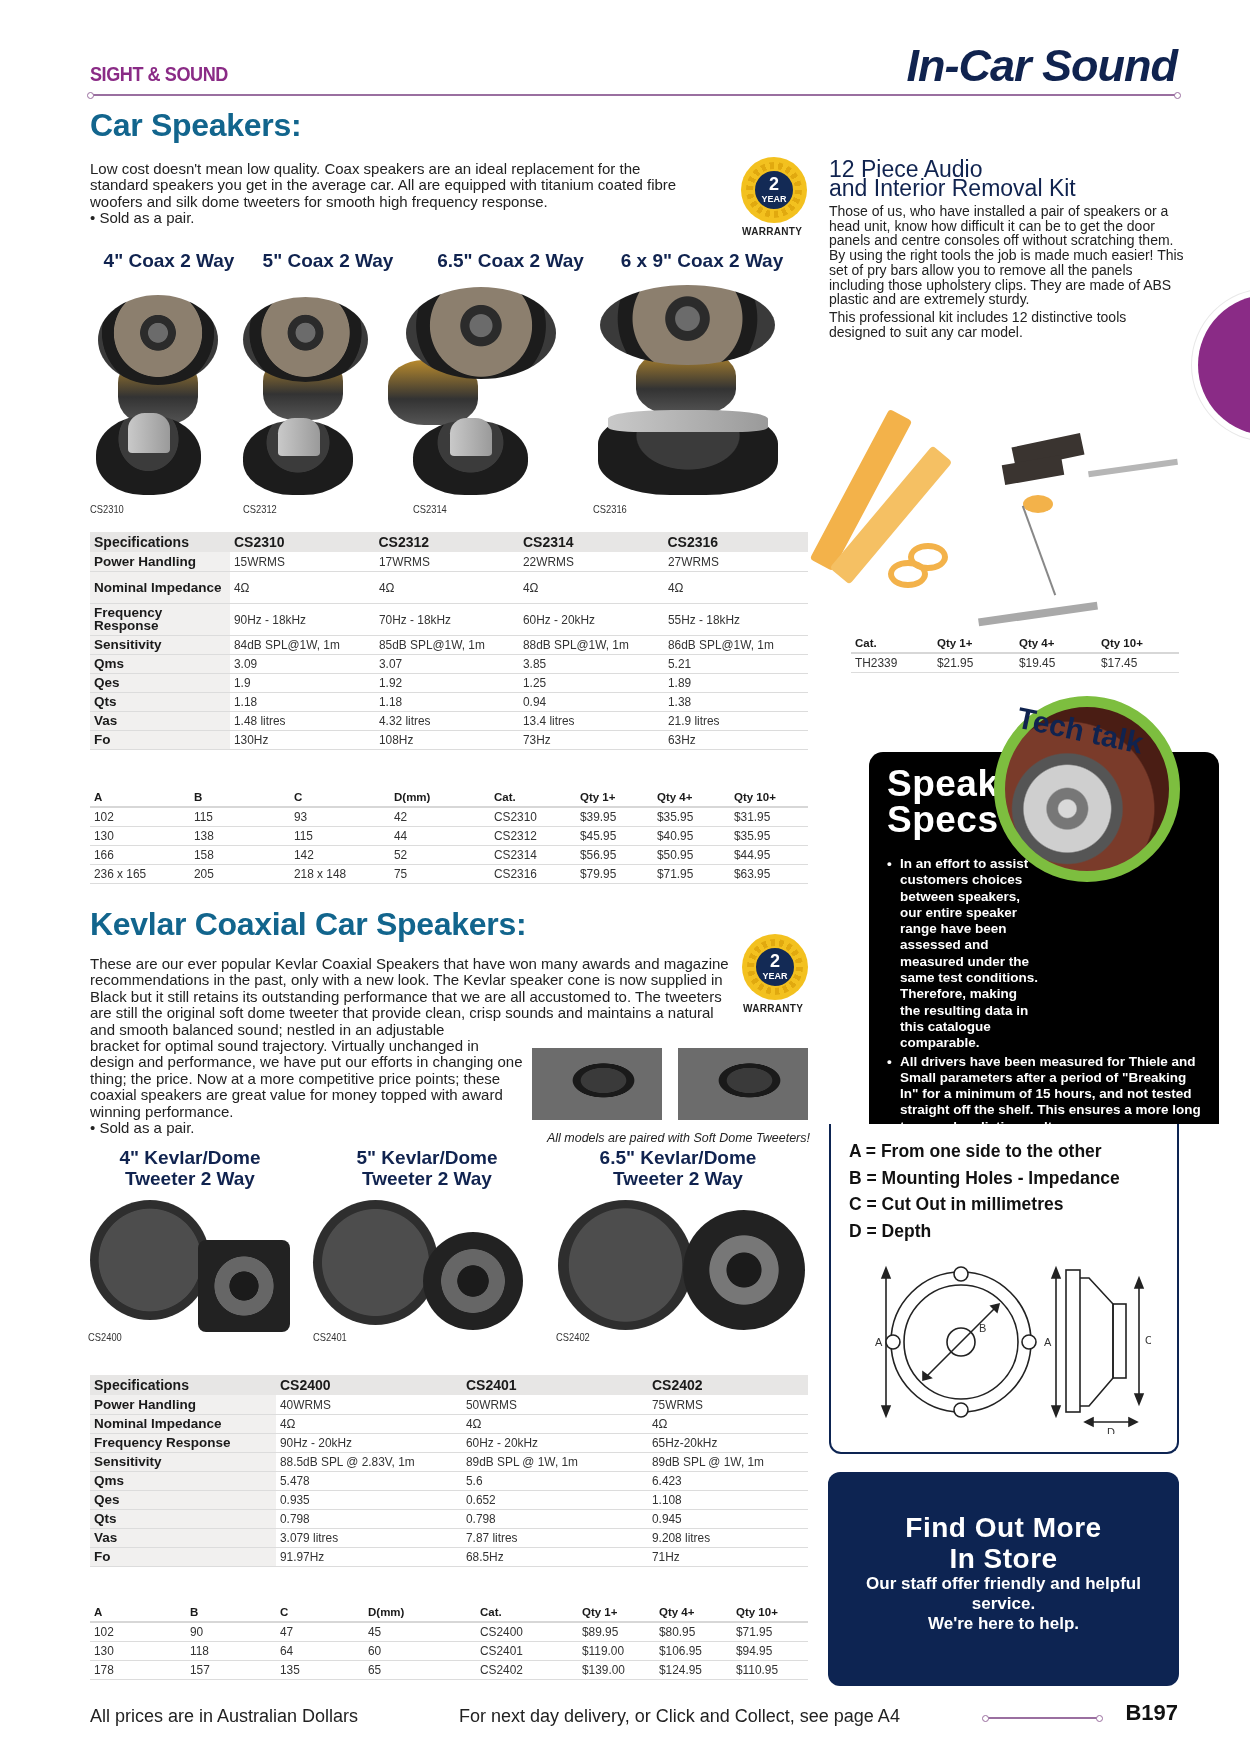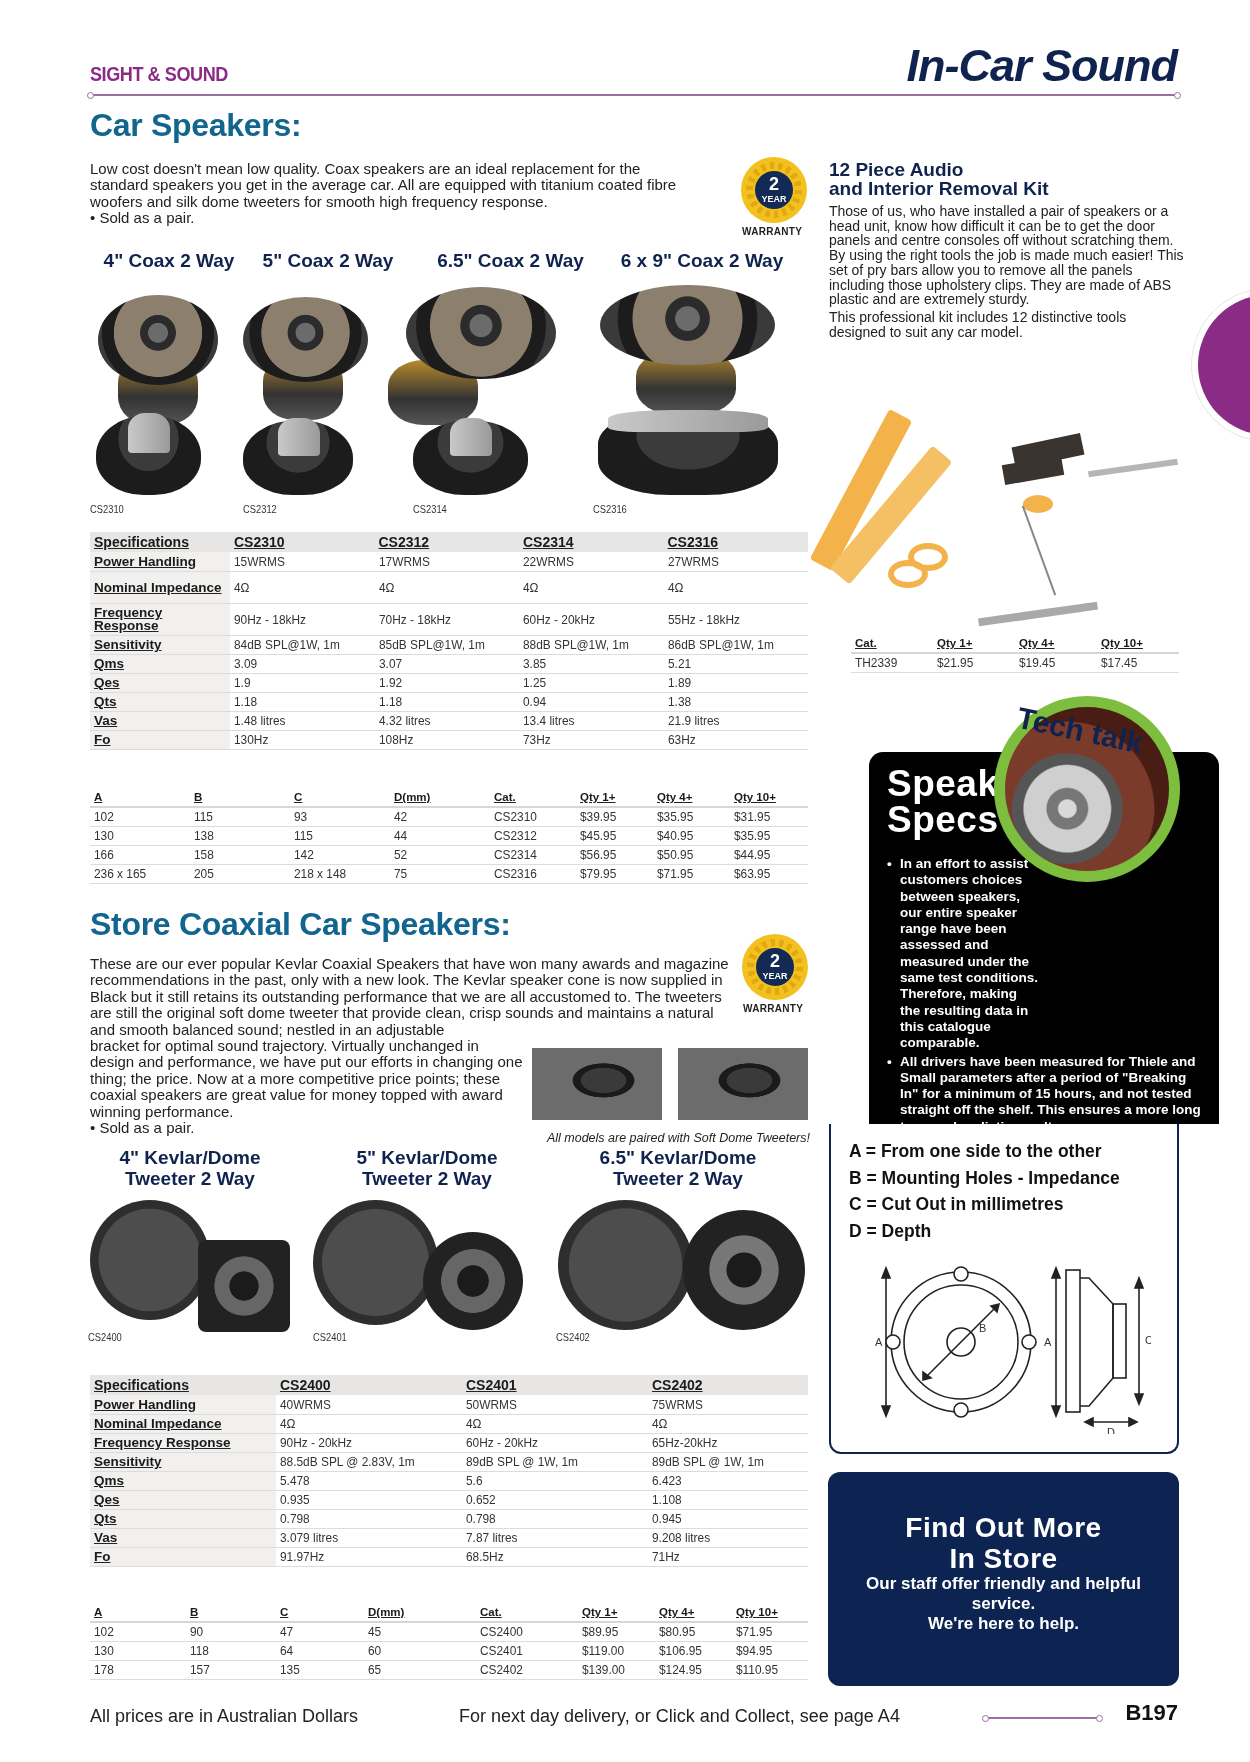--- a/index.html
+++ b/index.html
@@ -31,35 +31,35 @@
   .prod-heading { font-size: 19px; font-weight: bold; color: #10234f; text-align: center; line-height: 21px; }
 
   
   .spk { position: absolute; border-radius: 50%; background: radial-gradient(circle at 50% 42%, #6b6b6b 0 12%, #2b2b2b 13% 22%, #8c7f6e 23% 55%, #1c1c1c 56% 70%, #3a3a3a 71% 100%); }
   .spk-base { position: absolute; border-radius: 40%; background: linear-gradient(#b88a2d, #333 60%, #555); }
   .spk-side { position: absolute; border-radius: 50% 50% 45% 45%; background: radial-gradient(ellipse at 50% 30%, #3b3b3b 0 40%, #1c1c1c 41% 100%); }
   .spk-stripe { position: absolute; background: linear-gradient(90deg, #c9c9c9, #9a9a9a); }
   .caption { font-size: 11px; color: #333; transform: scaleX(0.85); transform-origin: left; }
 
   
-  table { border-collapse: collapse; text-decoration: underline; }
+  table { border-collapse: collapse; }
   .spec-table { width: 640px; font-size: 13.5px; }
   .spec-table th { text-align: left; font-weight: bold; padding: 2px 4px; background: #e7e6e5; color: #1a1a1a; font-size: 14px; }
   .spec-table td { padding: 1px 4px; border-bottom: 1px solid #dcdcdc; color: #333; vertical-align: middle; }
   .spec-table td.lbl { background: #f1f0ef; font-weight: bold; color: #1a1a1a; width: 136px; }
   .spec-table tr.tall td { height: 32px; line-height: 13px; }
   .spec-table tr td { height: 19px; }
   .val { display: inline-block; transform: scaleX(0.88); transform-origin: left; white-space: nowrap; }
 
   .price-table { width: 640px; font-size: 13.5px; }
   .price-table th { text-align: left; font-weight: bold; font-size: 11.5px; padding: 3px 4px; border-bottom: 2px solid #d7d7d7; color: #1a1a1a; }
   .price-table td { padding: 1px 4px; height: 19px; border-bottom: 1px solid #dcdcdc; color: #333; }
 
   
-  .kit-title { font-size: 19px; font-weight: bold; color: #10234f; line-height: 19px; }
+  .kit-title { font-size: 23px; font-weight: normal; color: #10234f; line-height: 19px; }
   .kit-para { font-size: 14px; line-height: 14.7px; color: #222; }
 
   
   .tech-box { left: 869px; top: 752px; width: 350px; height: 372px; background: #000000; border-radius: 14px 14px 0 0; }
   .tech-title { font-size: 37px; font-weight: bold; color: #fff; line-height: 36px; letter-spacing: 0.5px; }
   .tech-list { list-style: none; color: #fff; font-size: 13.5px; font-weight: bold; line-height: 16.3px; }
   .tech-list li { position: relative; padding-left: 13px; }
   .tech-list li::before { content: "•"; position: absolute; left: 0; top: 0; }
   .tech-photo { left: 994px; top: 696px; width: 186px; height: 186px; border-radius: 50%; border: 11px solid #7dbe3f;
     background: radial-gradient(circle at 38% 62%, #d9d9d9 0 6%, #777 7% 14%, #cfcfcf 15% 30%, #555 31% 38%, #7a3b2a 39% 60%, #4a1d14 61% 100%); }
@@ -262,21 +262,21 @@
       <td><span class="val">218 x 148</span></td>
       <td><span class="val">75</span></td>
       <td><span class="val">CS2316</span></td>
       <td><span class="val">$79.95</span></td>
       <td><span class="val">$71.95</span></td>
       <td><span class="val">$63.95</span></td>
     </tr>
   </tbody>
 </table>
 
-<div class="abs h-section" style="left:90px; top:906px;">Store Coaxial Car Speakers:</div>
+<div class="abs h-section" style="left:90px; top:906px;">Kevlar Coaxial Car Speakers:</div>
 <div class="abs para" style="left:90px; top:956px; width:640px;">These are our ever popular Kevlar Coaxial Speakers that have won many awards and magazine recommendations in the past, only with a new look. The Kevlar speaker cone is now supplied in Black but it still retains its outstanding performance that we are all accustomed to. The tweeters are still the original soft dome tweeter that provide clean, crisp sounds and maintains a natural and smooth balanced sound; nestled in an adjustable</div>
 <div class="abs para" style="left:90px; top:1038px; width:435px;">
   <span>bracket for optimal sound trajectory. Virtually unchanged in design and performance, we have put our efforts in changing one thing; the price. Now at a more competitive price points; these coaxial speakers are great value for money topped with award winning performance.</span><br>
   <span>• Sold as a pair.</span>
 </div>
 
 <div class="abs badge" style="left:743px; top:937px;">
   <div class="badge-seal">
     <div class="badge-inner">
       <span class="badge-num">2</span>

